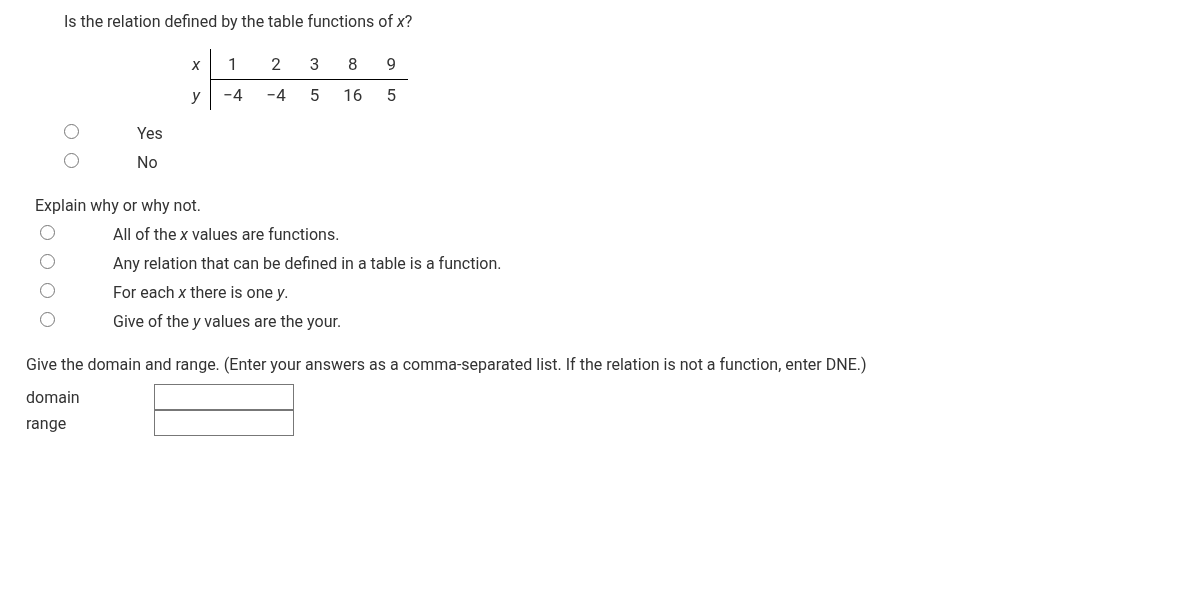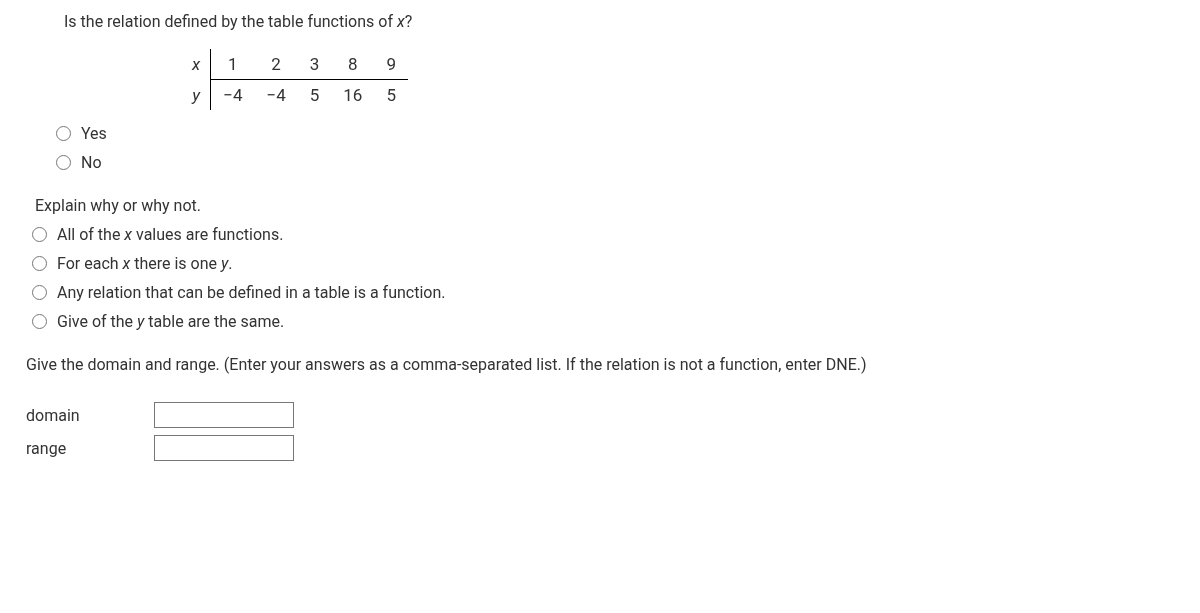--- a/index.html
+++ b/index.html
@@ -46,42 +46,42 @@
     .neg { white-space: nowrap; }
     .option-group {
       margin-left: 36px;
       margin-bottom: 24px;
     }
     .option-group.wide {
       margin-left: 12px;
     }
     .option {
       display: flex;
-      align-items: center;
-      margin: 10px 0;
+      margin: 10px 8px;
+      gap: 48px;
     }
     .radio-mark {
       width: 15px;
       height: 15px;
       border: 1.5px solid #777;
       border-radius: 50%;
       margin-right: 10px;
       flex-shrink: 0;
       background: #fff;
     }
     .explain-label {
       margin: 20px 0 6px 15px;
     }
     .domain-range-label {
-      margin: 20px 0 28px 6px;
+      margin: 20px 0 10px 6px;
     }
     .dr-row {
       display: flex;
       align-items: center;
-      margin: 7px 0;
+      margin: 0 0;
       margin-left: 6px;
       gap: 18px;
     }
     .dr-label {
       width: 110px;
     }
     .text-input {
       width: 140px;
       height: 26px;
       border: 1px solid #777;
@@ -134,32 +134,32 @@
 
 <div class="option-group wide">
   <div class="option">
     <span class="radio-mark"></span>
     <span>
       <span>All of the </span><span class="italic">x</span><span> values are functions.</span>
     </span>
   </div>
   <div class="option">
     <span class="radio-mark"></span>
+    <span>Any relation that can be defined in a table is a function.</span>
+  </div>
+  <div class="option">
+    <span class="radio-mark"></span>
     <span>
       <span>For each </span><span class="italic">x</span><span> there is one </span><span class="italic">y</span><span>.</span>
     </span>
   </div>
   <div class="option">
     <span class="radio-mark"></span>
-    <span>Any relation that can be defined in a table is a function.</span>
-  </div>
-  <div class="option">
-    <span class="radio-mark"></span>
     <span>
-      <span>Give of the </span><span class="italic">y</span><span> table are the same.</span>
+      <span>Give of the </span><span class="italic">y</span><span> values are the your.</span>
     </span>
   </div>
 </div>
 
 <div class="domain-range-label">Give the domain and range. (Enter your answers as a comma-separated list. If the relation is not a function, enter DNE.)</div>
 
 <div class="dr-row">
   <span class="dr-label">domain</span>
   <input class="text-input" type="text" value="" style="">
 </div>

